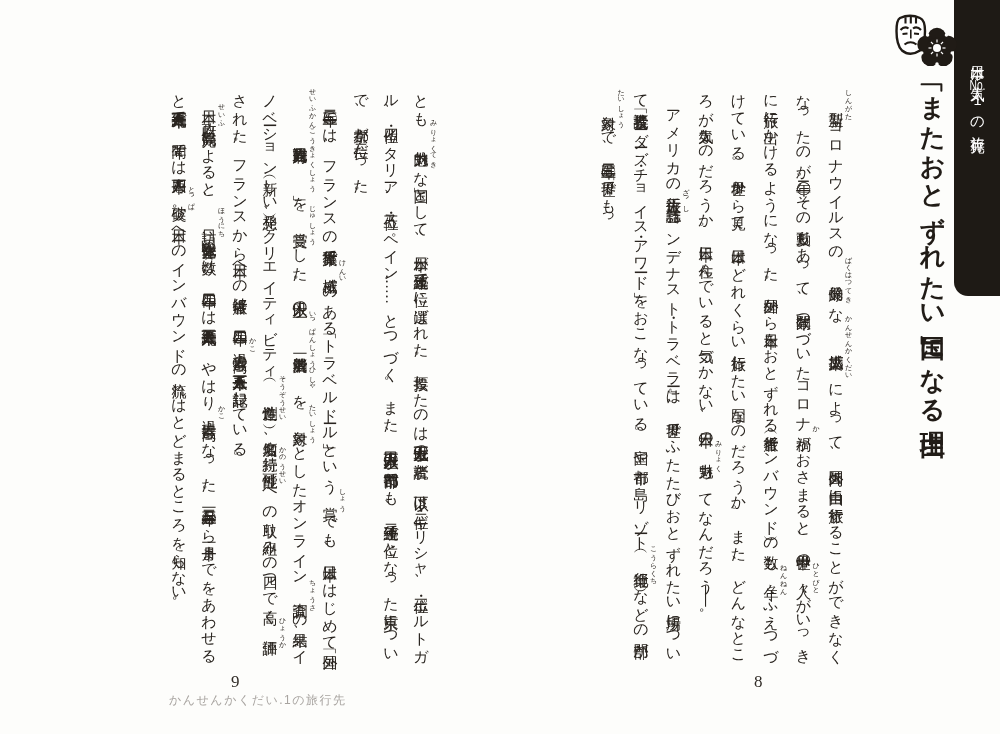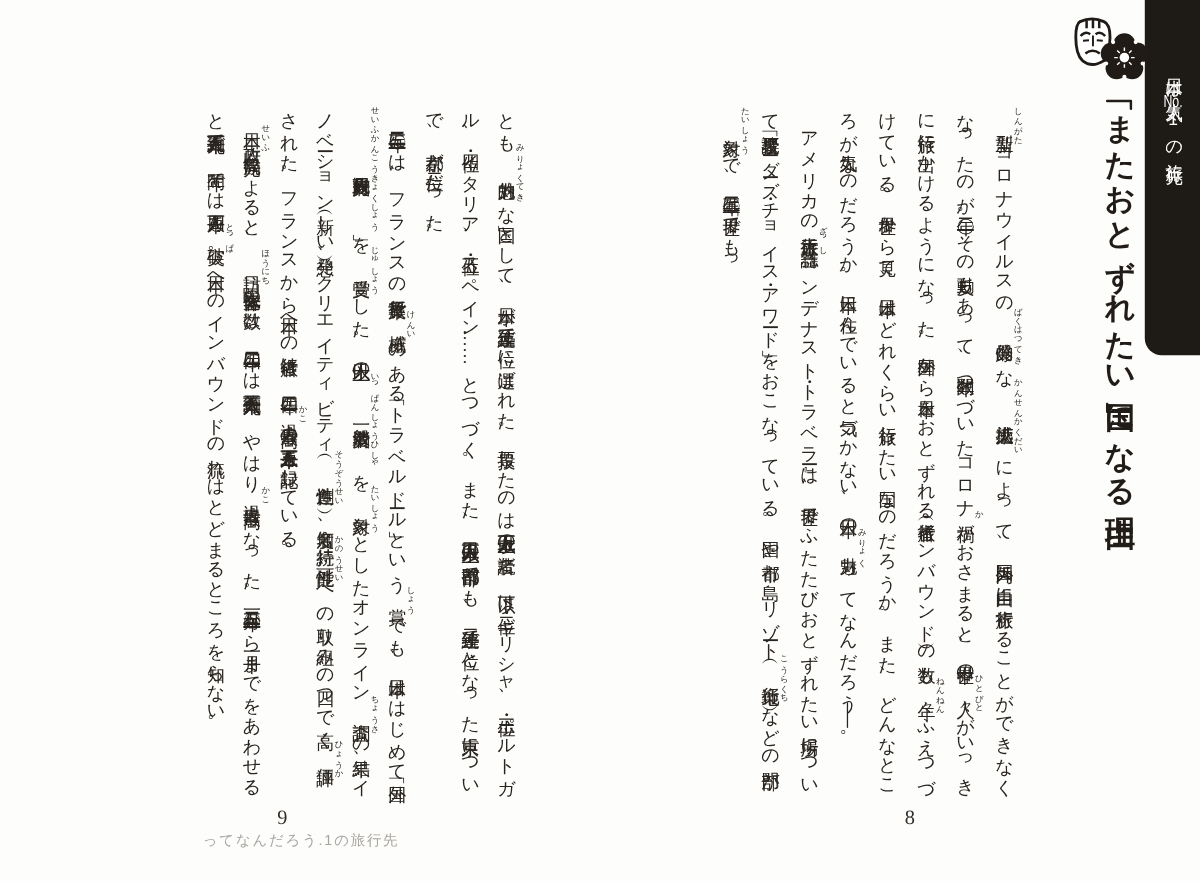--- a/index.html
+++ b/index.html
@@ -152,15 +152,15 @@
     </div>
 
   <div class="page-body page9">
       <p class="para">とも<ruby>魅力的<rt>みりょくてき</rt></ruby>な国」として、日本が三年連続で一位に選ばれた。投票したのは七十五万人以上の読者だ。以下は二位・ギリシャ、三位・ポルトガル、四位・イタリア、五位・スペイン……とつづく。また、人口五十万人以上の都市部門でも、二年連続で一位となった東京についで、京都が二位だった。</p>
       <p class="para indent">二〇二五年には、フランスの旅行業界で<ruby>権威<rt>けんい</rt></ruby>のある「トラベルドール」という<ruby>賞<rt>しょう</rt></ruby>でも、日本ははじめて「外国<ruby>政府観光局賞<rt>せいふかんこうきょくしょう</rt></ruby>」を<ruby>受賞<rt>じゅしょう</rt></ruby>した。千人以上の<ruby>一般消費者<rt>いっぱんしょうひしゃ</rt></ruby>を<ruby>対象<rt>たいしょう</rt></ruby>としたオンライン<ruby>調査<rt>ちょうさ</rt></ruby>の結果、イノベーション（新しい発想）、クリエイティビティ（<ruby>創造性<rt>そうぞうせい</rt></ruby>）、知名度、持続<ruby>可能性<rt>かのうせい</rt></ruby>への取り組みの四つで高く<ruby>評価<rt>ひょうか</rt></ruby>された。フランスから日本への旅行者は、二〇二四年に<ruby>過去<rt>かこ</rt></ruby>最高の三十八万五千人を記録している。</p>
       <p class="para indent">日本<ruby>政府<rt>せいふ</rt></ruby>観光局によると、<ruby>訪日<rt>ほうにち</rt></ruby>観光客全体の数は、二〇二四年には約三千六百九十万人と、やはり<ruby>過去<rt>かこ</rt></ruby>最高になった。二〇二五年一月から十一月までをあわせると約三千九百十万人で、年間では四千万人を<ruby>突破<rt>とっぱ</rt></ruby>。日本へのインバウンドの流れはとどまるところを知らない。</p>
     </div>
 
   <div class="pagenum pagenum-8">8</div>
   <div class="pagenum pagenum-9">9</div>
-  <div class="footer-text">ってなんだろう.1の旅行先</div>
+  <div class="footer-text">かんせんかくだい.1の旅行先</div>
 
 </div>
 
 </body></html>

